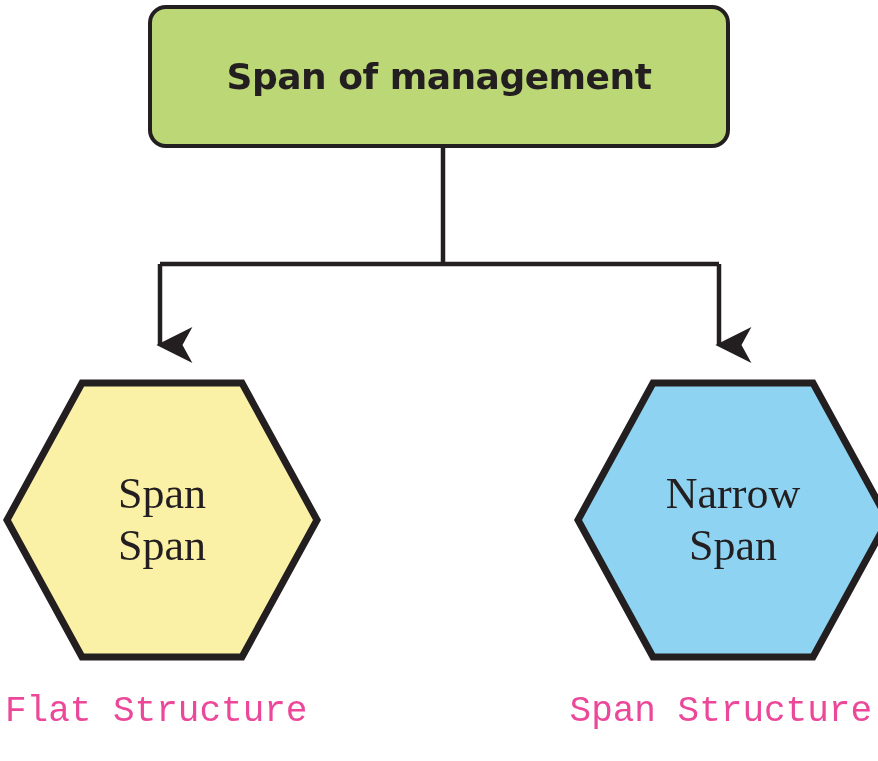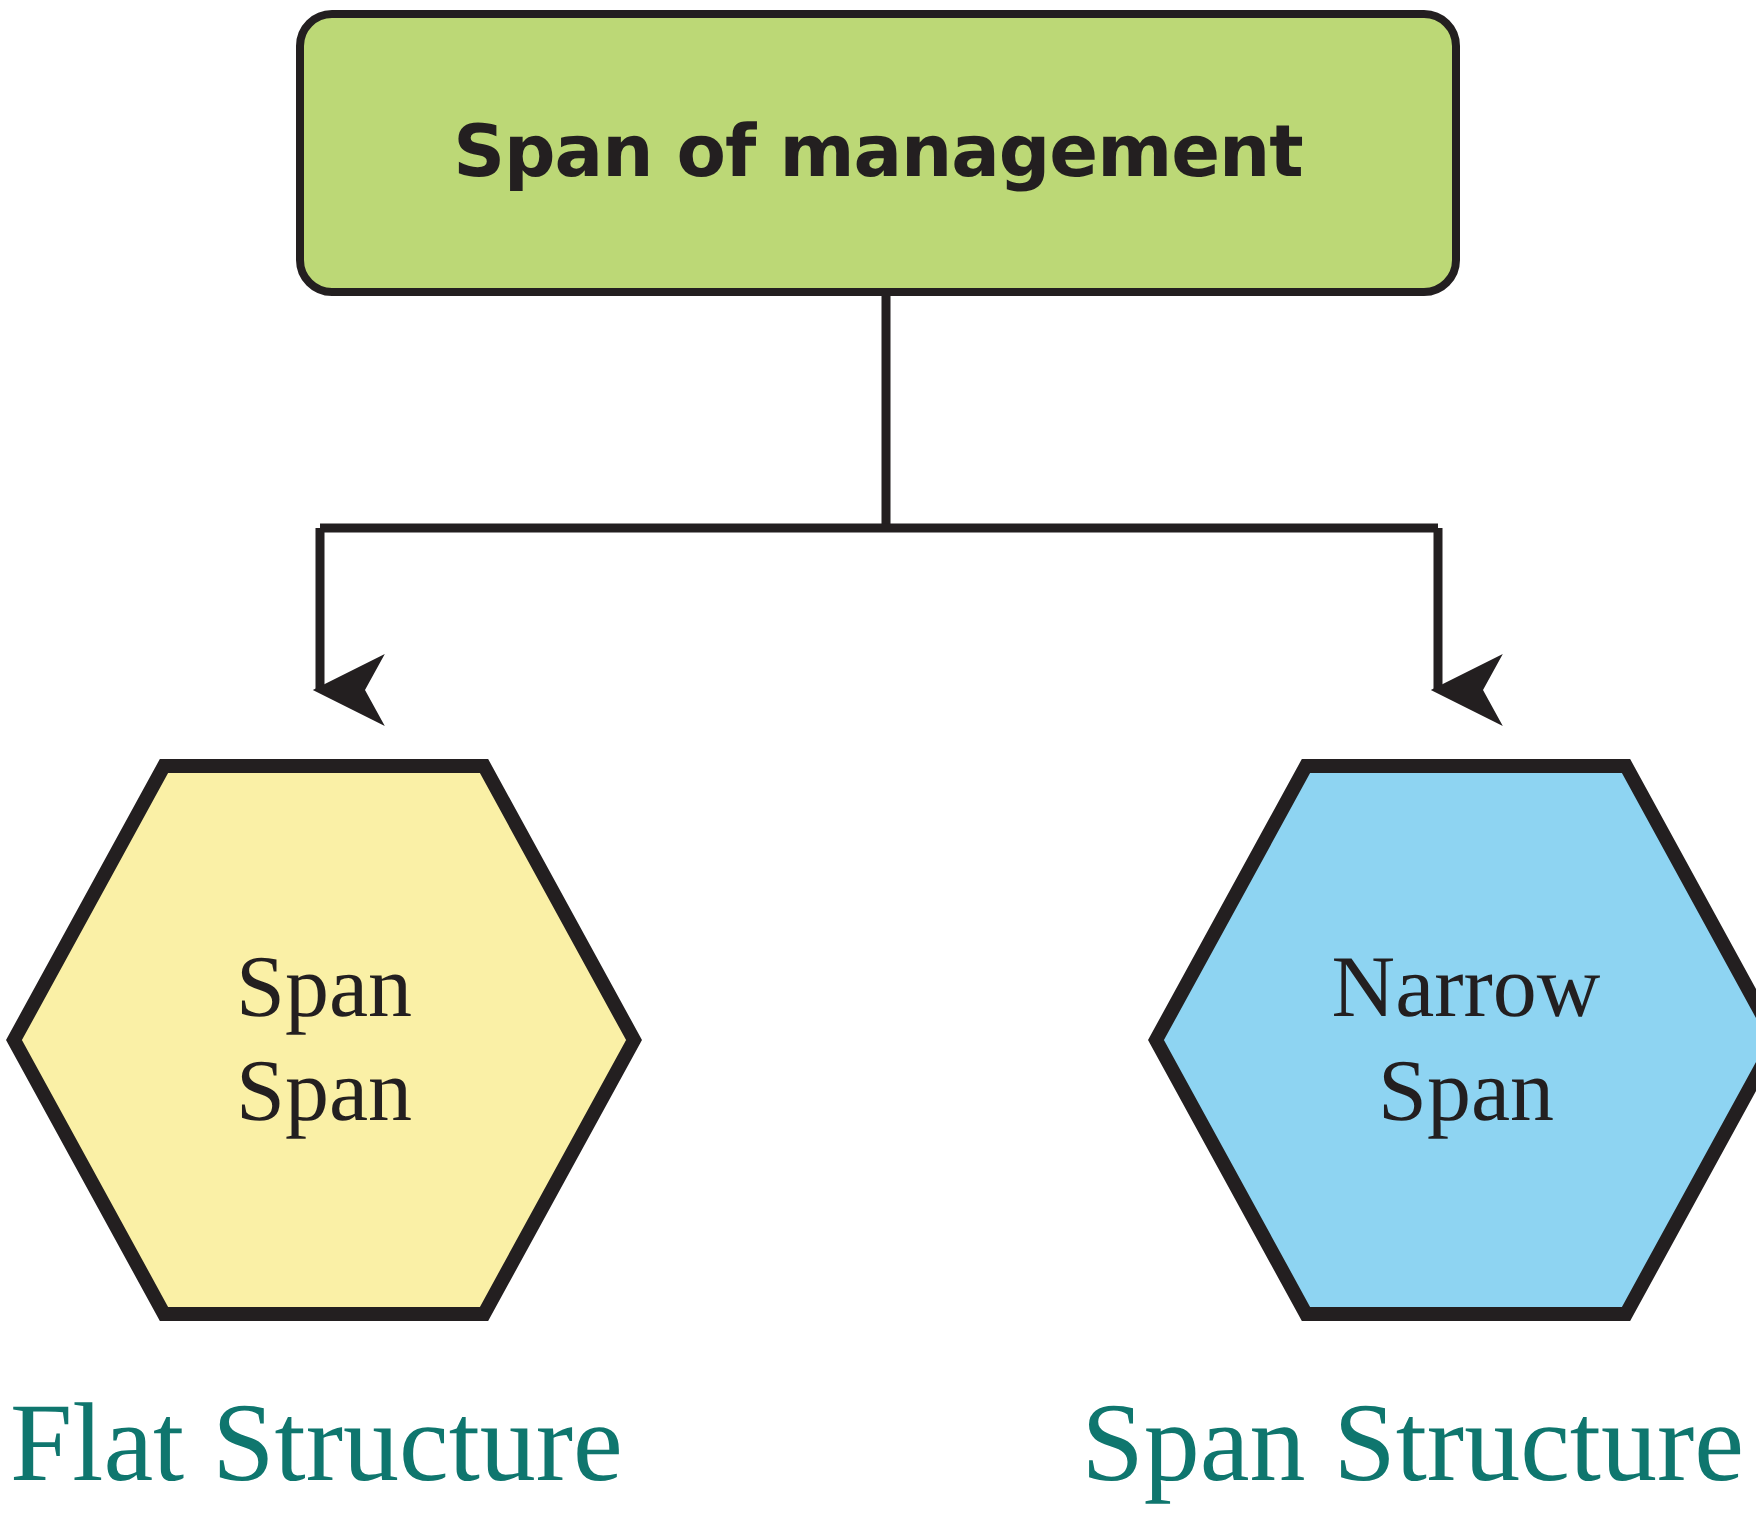--- a/index.html
+++ b/index.html
@@ -83,24 +83,24 @@
     line-height: 1.18;
     color: #231f20;
     text-align: center;
   }
   .hex-label span { display: block; }
 
   
   .caption {
     position: absolute;
     top: 694px;
-    font-family: Liberation Serif, serif;
-    font-size: 56px;
+    font-family: Liberation Mono, monospace;
+    font-size: 36px;
     line-height: 1;
-    color: #0f766e;
+    color: #ec4899;
     white-space: nowrap;
   }
   .caption.left  { left: 5px; text-align: left; }
   .caption.right { right: 6px; text-align: right; }
 </style>
 </head>
 <body>
 
 <div id="canvas">
 

